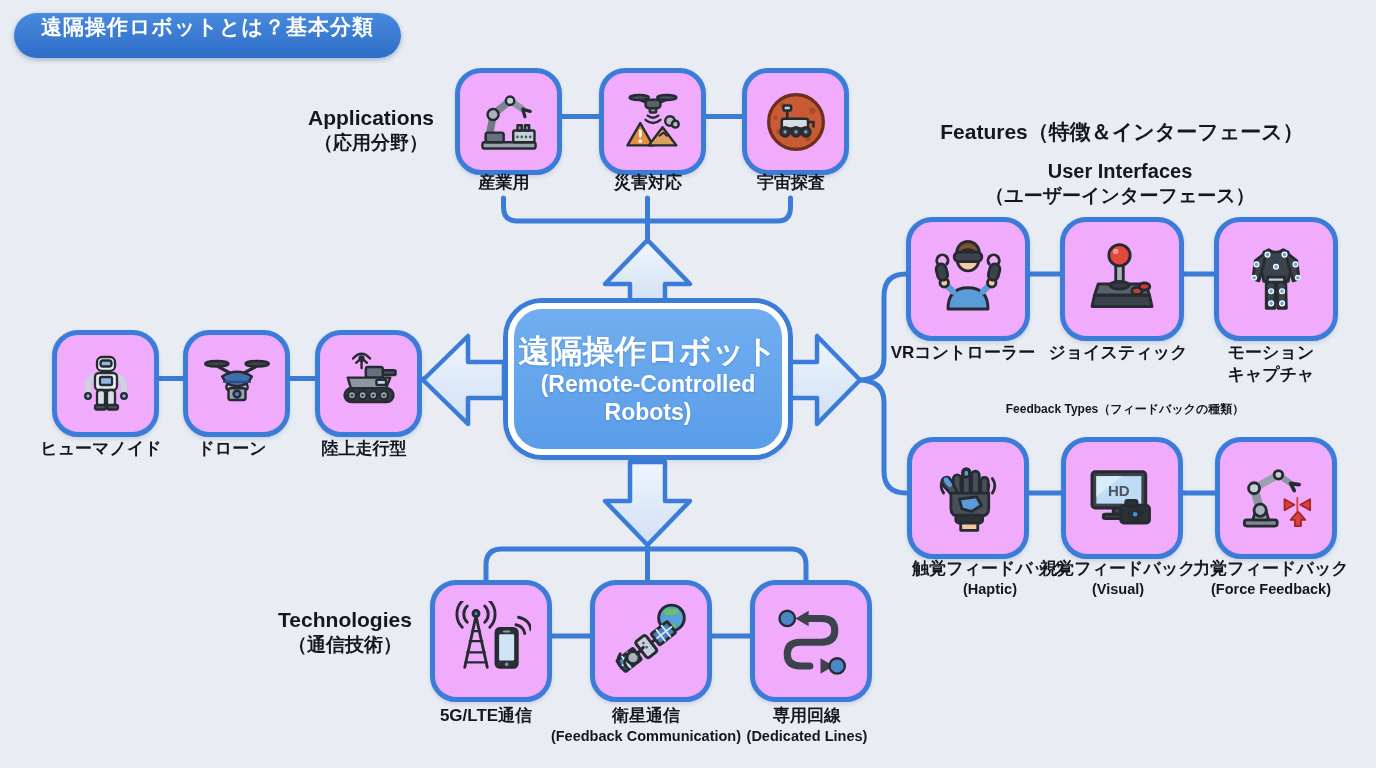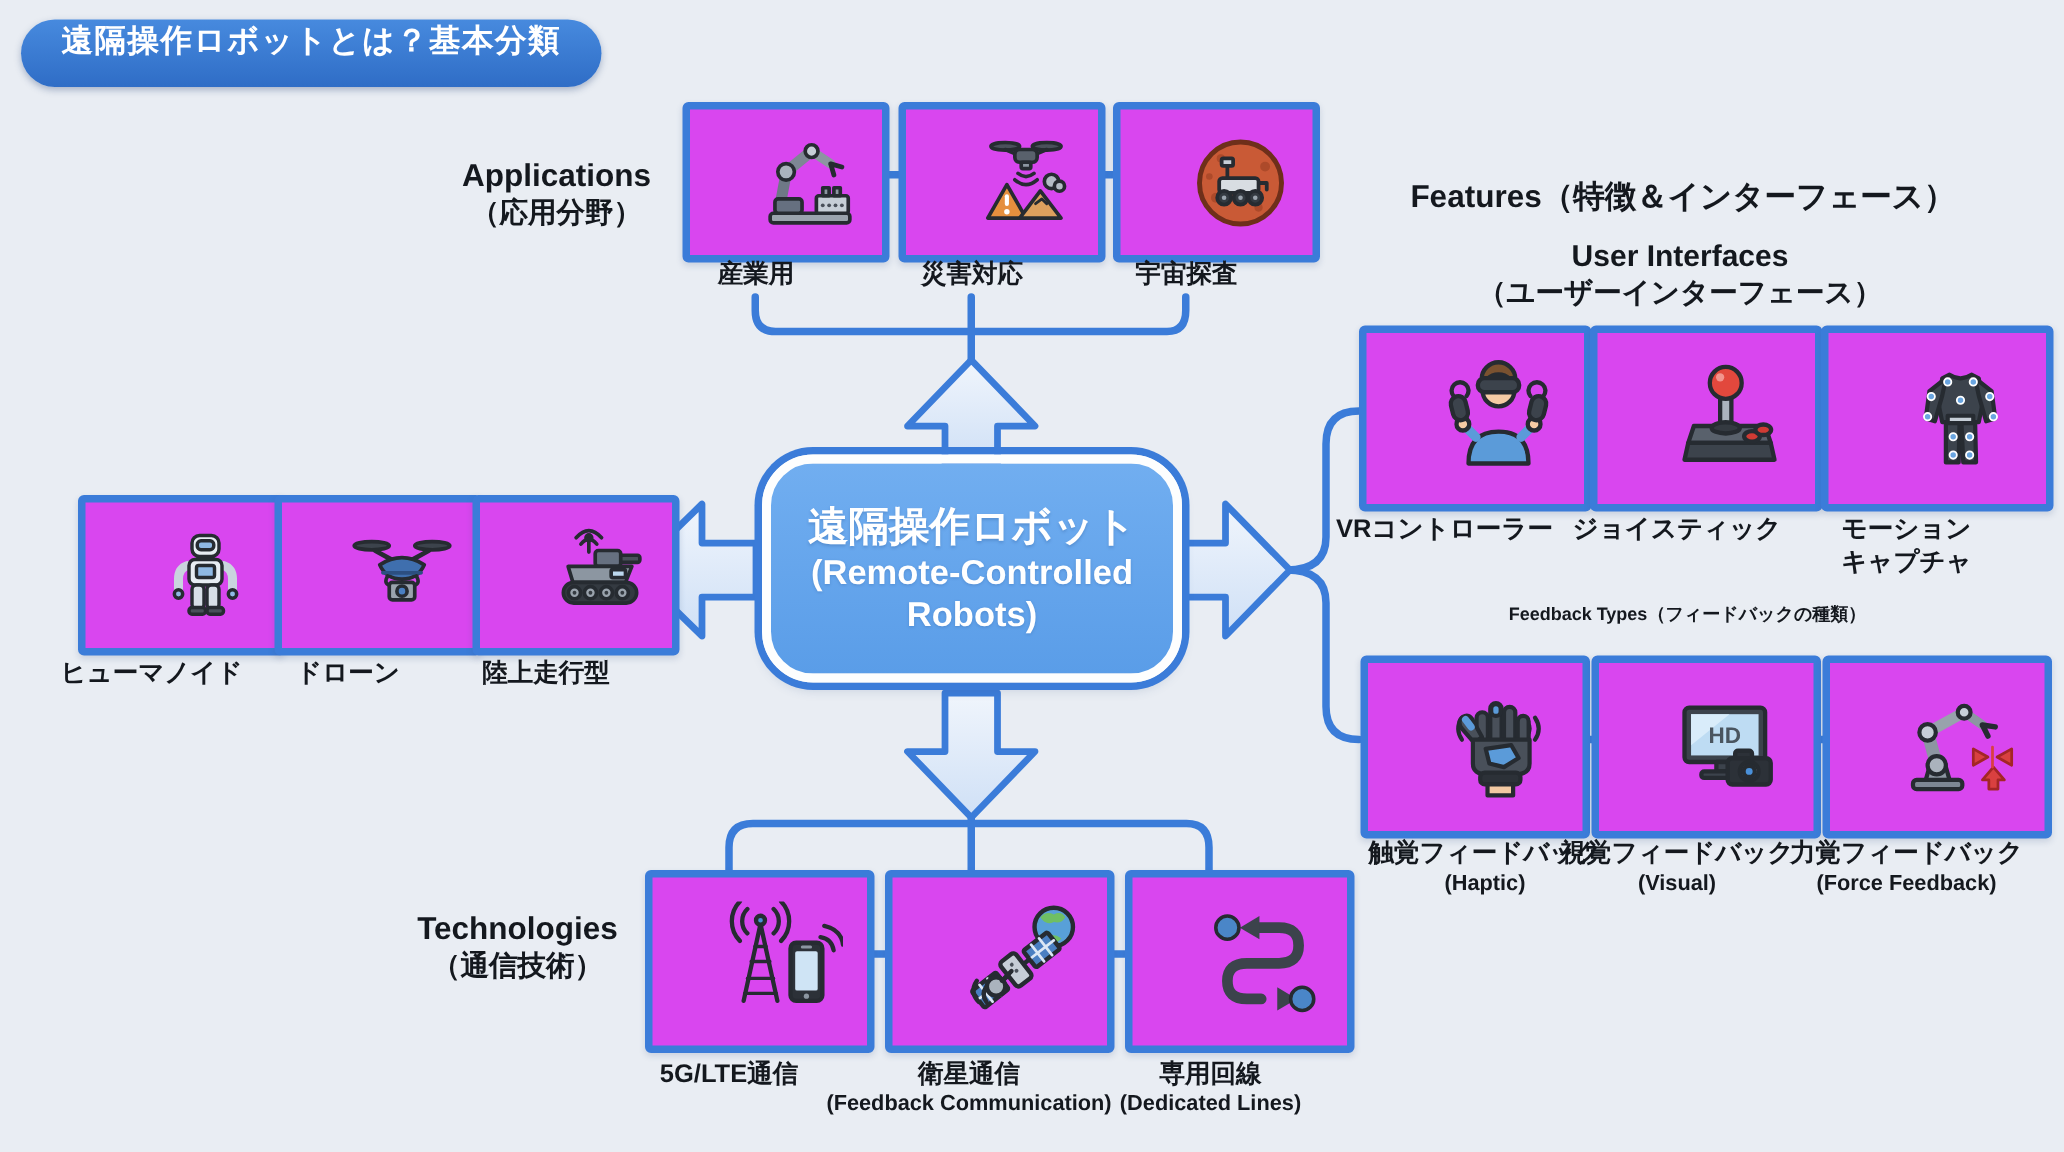--- a/index.html
+++ b/index.html
@@ -2,28 +2,28 @@
 <html><head>
 <meta charset="utf-8">
 <style>
   html,body{margin:0;padding:0;background:#d8dee6;}
   .stage{position:relative;width:1376px;height:768px;background:#e9edf3;overflow:hidden;
          font-family:"Liberation Sans","DejaVu Sans",sans-serif;color:#14181e;}
   .connector-layer{position:absolute;left:0;top:0;pointer-events:none;}
   .badge{position:absolute;left:14px;top:13px;height:45px;padding:0 27px;display:flex;
          background:linear-gradient(180deg,#478ade,#2f6dc6);border-radius:23px;color:#fff;font-weight:bold;
          font-size:21px;letter-spacing:1px;box-shadow:0 2px 5px rgba(40,70,120,.35);}
-  .card{position:absolute;background:#d946ef;border:5px solid #3b7cd9;border-radius:4px;
-        display:flex;align-items:center;justify-content:center;box-shadow:0 2px 4px rgba(60,90,140,.18);padding-left:31px;}
+  .card{position:absolute;background:#f0abfc;border:5px solid #3b7cd9;border-radius:26px;
+        display:flex;align-items:center;justify-content:center;box-shadow:0 2px 4px rgba(60,90,140,.18);}
   .center-box{position:absolute;left:508px;top:303px;width:280px;height:152px;box-sizing:border-box;
         background:linear-gradient(180deg,#71aef0,#5a9de8);border:6px solid #fdfefe;border-radius:34px;
         box-shadow:0 0 0 5px #3b7cd9,0 4px 8px rgba(60,90,140,.25);
         display:flex;flex-direction:column;align-items:center;justify-content:center;
         color:#fff;font-weight:bold;text-align:center;text-shadow:0 1px 2px rgba(30,70,130,.25);}
-  .center-box .ja{font-size:27px;line-height:1.25;font-family:Liberation Serif, serif;}
+  .center-box .ja{font-size:32px;line-height:1.25;font-family:Liberation Serif, serif;}
   .center-box .en{font-size:23px;line-height:1.2;}
   .lbl{position:absolute;text-align:center;font-weight:bold;line-height:1.3;}
   .group-label{font-size:21px;}
   .group-sub{font-size:19px;}
   .card-label{font-size:17px;}
   .card-sublabel{font-size:14.5px;}
 </style>
 </head>
 <body>
 

